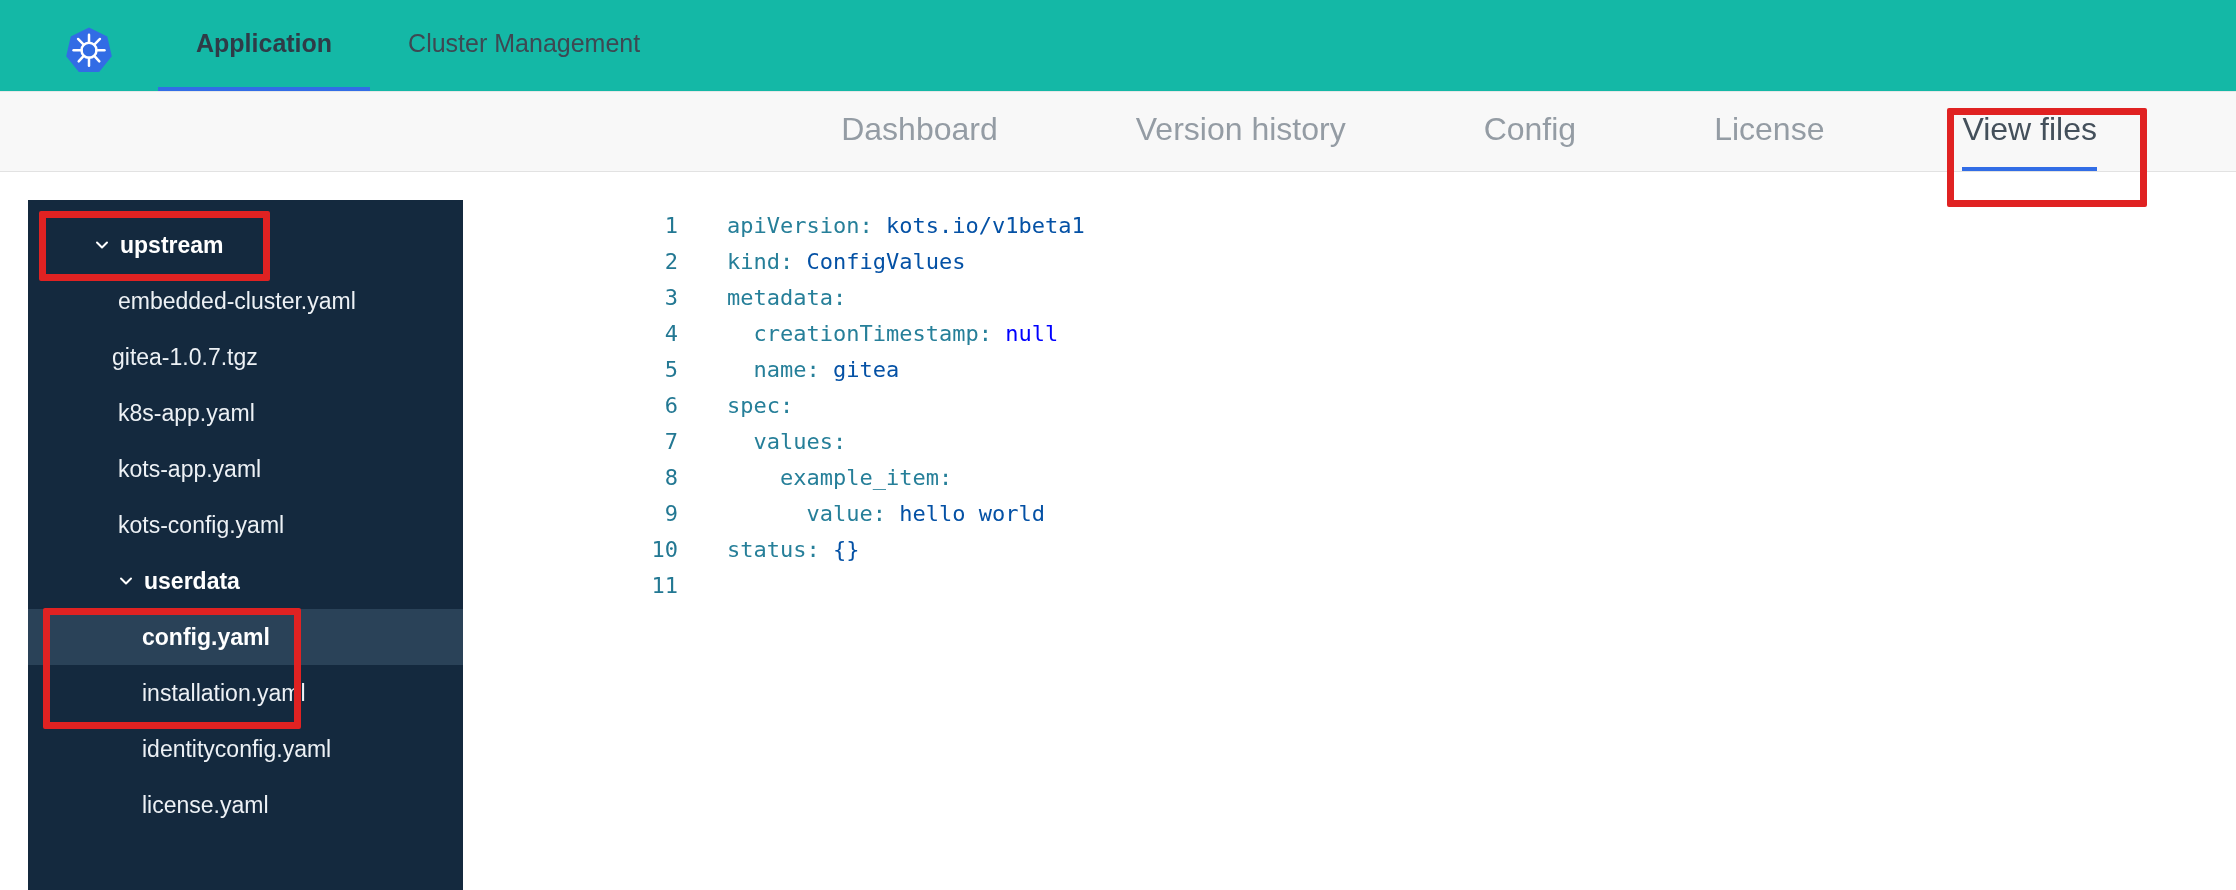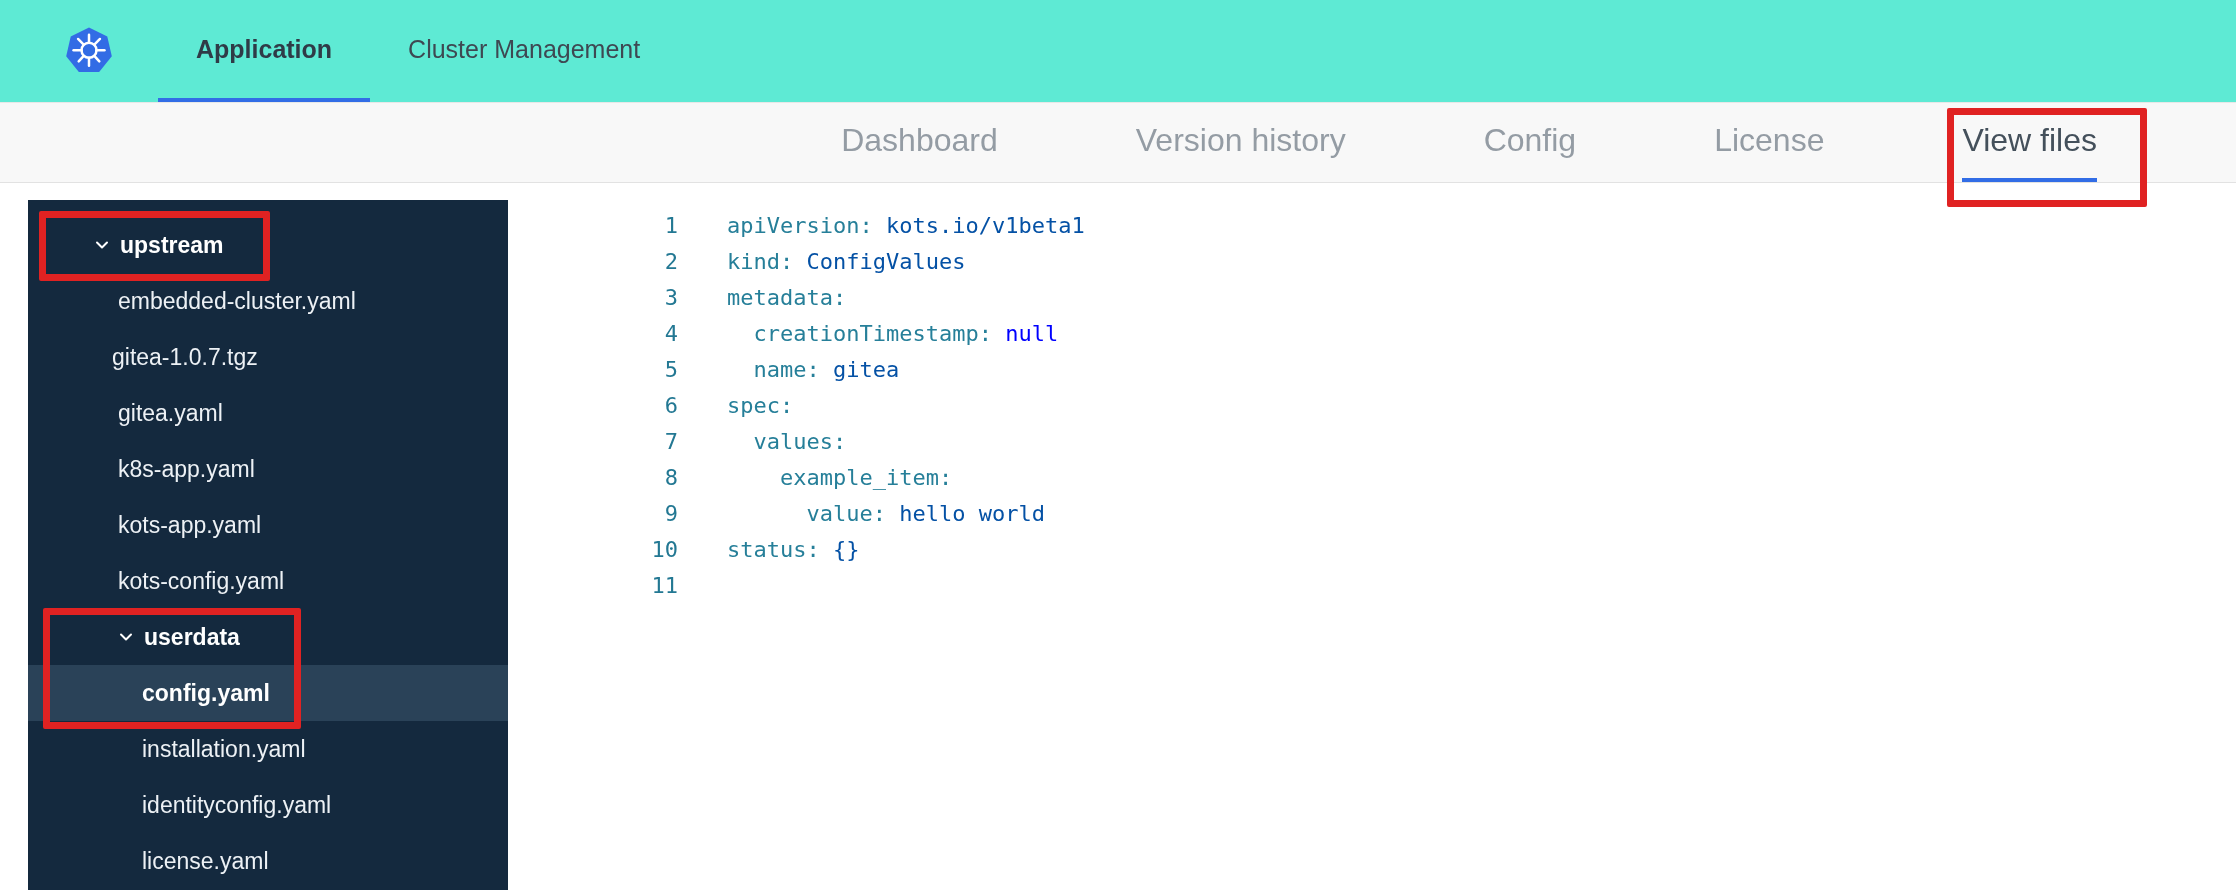--- a/index.html
+++ b/index.html
@@ -5,21 +5,21 @@
   * { margin:0; padding:0; box-sizing:border-box; }
   html,body { overflow:hidden; }
   body {
     width:2236px; height:890px; position:relative;
     background:#ffffff;
     font-family:"Liberation Sans", sans-serif;
   }
 
   
   .top-header {
-    height:103px; background:#5eead4; border-bottom:1px solid #e8e8e8;
+    height:92px; background:#14b8a6; border-bottom:1px solid #e8e8e8;
     display:flex; align-items:stretch;
   }
   .logo-wrap { width:50px; height:50px; margin:26px 0 0 64px; flex:0 0 auto; }
   .main-tabs { display:flex; margin-left:44px; }
   .main-tab {
     padding:0 38px; display:flex; align-items:center;
     font-size:25px; color:#3e4852; cursor:pointer;
     border-bottom:4px solid transparent;
   }
   .main-tab.active {
@@ -35,21 +35,21 @@
   .subnav-item {
     display:flex; align-items:center; font-size:32px; color:#949ca4;
     cursor:pointer; border-bottom:4px solid transparent;
   }
   .subnav-item.active {
     color:#44505b; border-bottom-color:var(--accent-blue,#326de6);
   }
 
   
   .file-tree {
-    position:absolute; left:28px; top:200px; width:480px; bottom:0;
+    position:absolute; left:28px; top:200px; width:435px; bottom:0;
     background:var(--sidebar-bg,#14293e); padding-top:17px;
     overflow:hidden;
   }
   .tree-row {
     height:56px; display:flex; align-items:center;
     font-size:23px; color:#edf1f5; cursor:pointer; white-space:nowrap;
   }
   .tree-row.folder .tree-label { font-weight:700; color:#ffffff; }
   .tree-row.selected { background:var(--sidebar-selected-bg,#2a4258); }
   .tree-row.selected .tree-label { font-weight:700; color:#ffffff; }
@@ -123,23 +123,20 @@
       </span>
       <span class="tree-label">upstream</span>
     </div>
     <div class="tree-row file" style="padding-left: 90px;">
       <span class="tree-label">embedded-cluster.yaml</span>
     </div>
     <div class="tree-row file" style="padding-left: 84px;">
       <span class="tree-label">gitea-1.0.7.tgz</span>
     </div>
     <div class="tree-row file" style="padding-left: 90px;">
-      <span class="tree-label">gitea.yaml</span>
-    </div>
-    <div class="tree-row file" style="padding-left: 90px;">
       <span class="tree-label">k8s-app.yaml</span>
     </div>
     <div class="tree-row file" style="padding-left: 90px;">
       <span class="tree-label">kots-app.yaml</span>
     </div>
     <div class="tree-row file" style="padding-left: 90px;">
       <span class="tree-label">kots-config.yaml</span>
     </div>
     <div class="tree-row folder" style="padding-left: 90px;">
       <span class="chevron">

